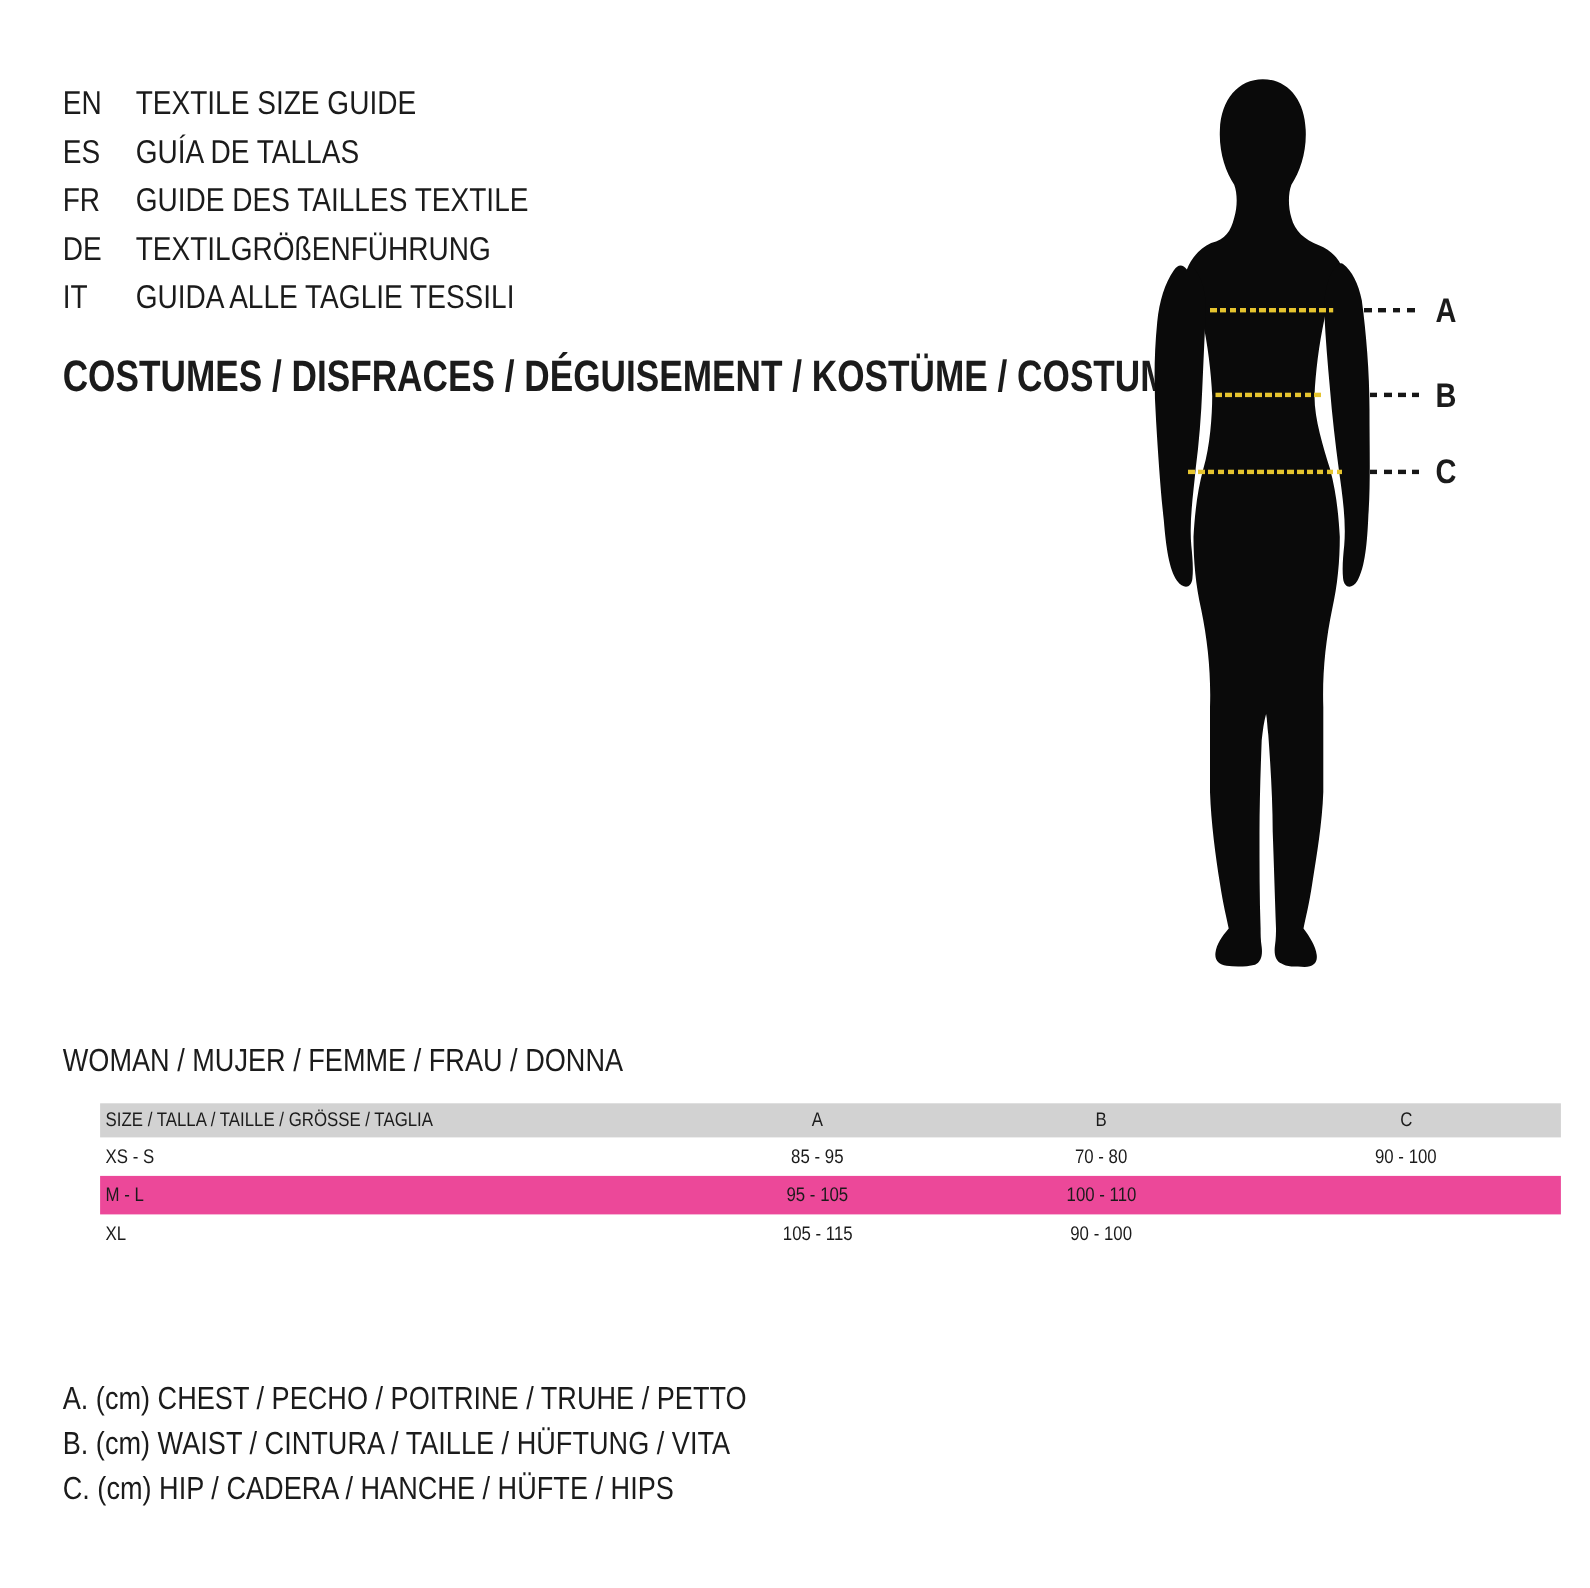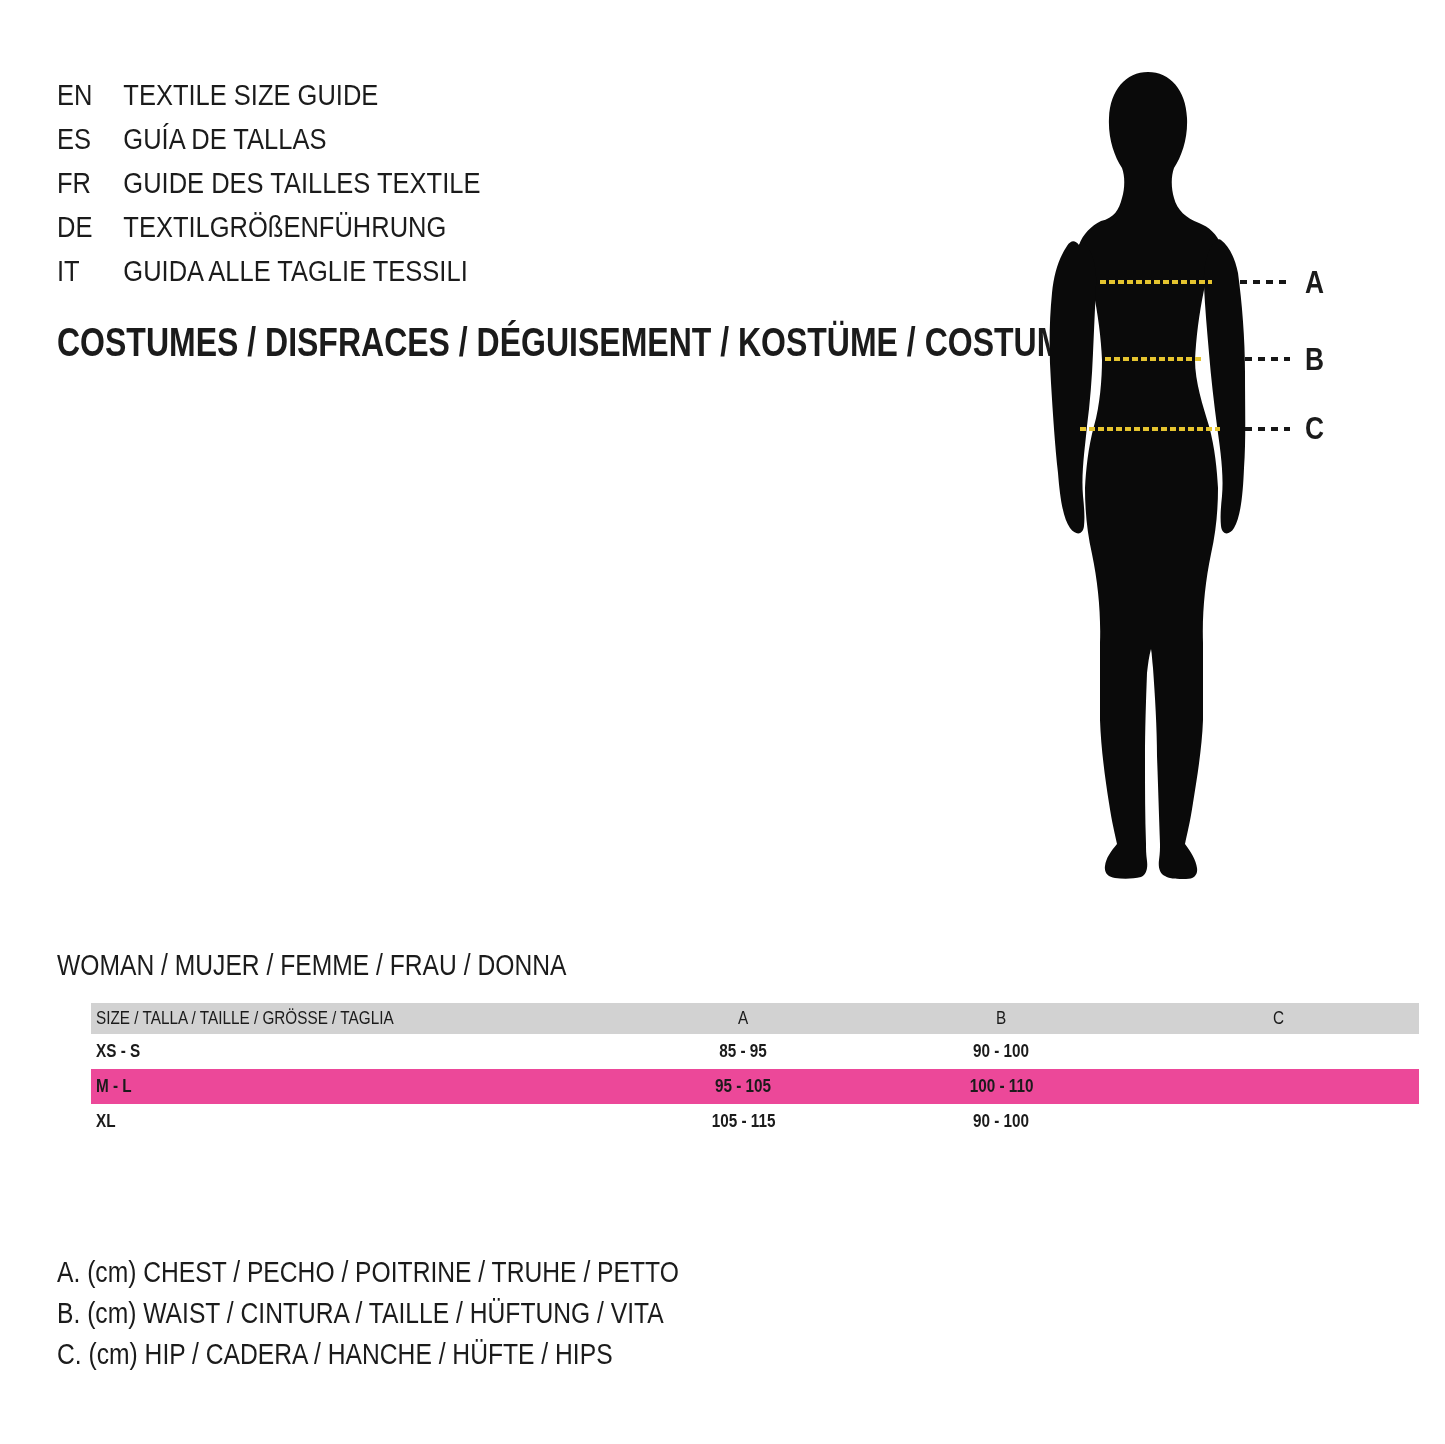--- a/index.html
+++ b/index.html
@@ -45,21 +45,21 @@
 
   
   .section-title{position:absolute;left:57px;top:947px;margin:0;
     font-size:29px;line-height:36px;font-weight:400;white-space:nowrap;
     transform:scaleX(.85);transform-origin:0 0;}
 
   
   .table{position:absolute;left:57px;top:1003px;width:1328px;font-size:18px;margin-left:34px;}
   .t-row{display:grid;grid-template-columns:530px 245px 271px 282px;align-items:center;}
   .t-head{height:31px;background:#d2d2d2;}
-  .t-data{height:35px;font-weight:bold;}
+  .t-data{height:35px;}
   .t-alt{background:#ec4899;}
   .t-cell{overflow:visible;}
   .t-left{padding-left:5px;text-align:left;}
   .t-center{text-align:center;}
 
   
   .legend{position:absolute;left:57px;top:1252px;text-align:center;}
   .legend-row{height:41px;display:flex;align-items:center;font-size:29px;
     transform:scaleX(.85);transform-origin:0 50%;white-space:nowrap;}
 </style>
@@ -156,20 +156,21 @@
     <div class="t-row t-head">
       <div class="t-cell t-left"><span class="cx">SIZE / TALLA / TAILLE / GRÖSSE / TAGLIA</span></div>
       <div class="t-cell t-center"><span class="cxc">A</span></div>
       <div class="t-cell t-center"><span class="cxc">B</span></div>
       <div class="t-cell t-center"><span class="cxc">C</span></div>
     </div>
 
     <div class="t-row t-data">
       <div class="t-cell t-left"><span class="cx">XS - S</span></div>
       <div class="t-cell t-center"><span class="cxc">85 - 95</span></div>
+      <div class="t-cell t-center"><span class="cxc">70 - 80</span></div>
       <div class="t-cell t-center"><span class="cxc">90 - 100</span></div>
     </div>
     <div class="t-row t-data t-alt">
       <div class="t-cell t-left"><span class="cx">M - L</span></div>
       <div class="t-cell t-center"><span class="cxc">95 - 105</span></div>
       <div class="t-cell t-center"><span class="cxc">100 - 110</span></div>
     </div>
     <div class="t-row t-data">
       <div class="t-cell t-left"><span class="cx">XL</span></div>
       <div class="t-cell t-center"><span class="cxc">105 - 115</span></div>

